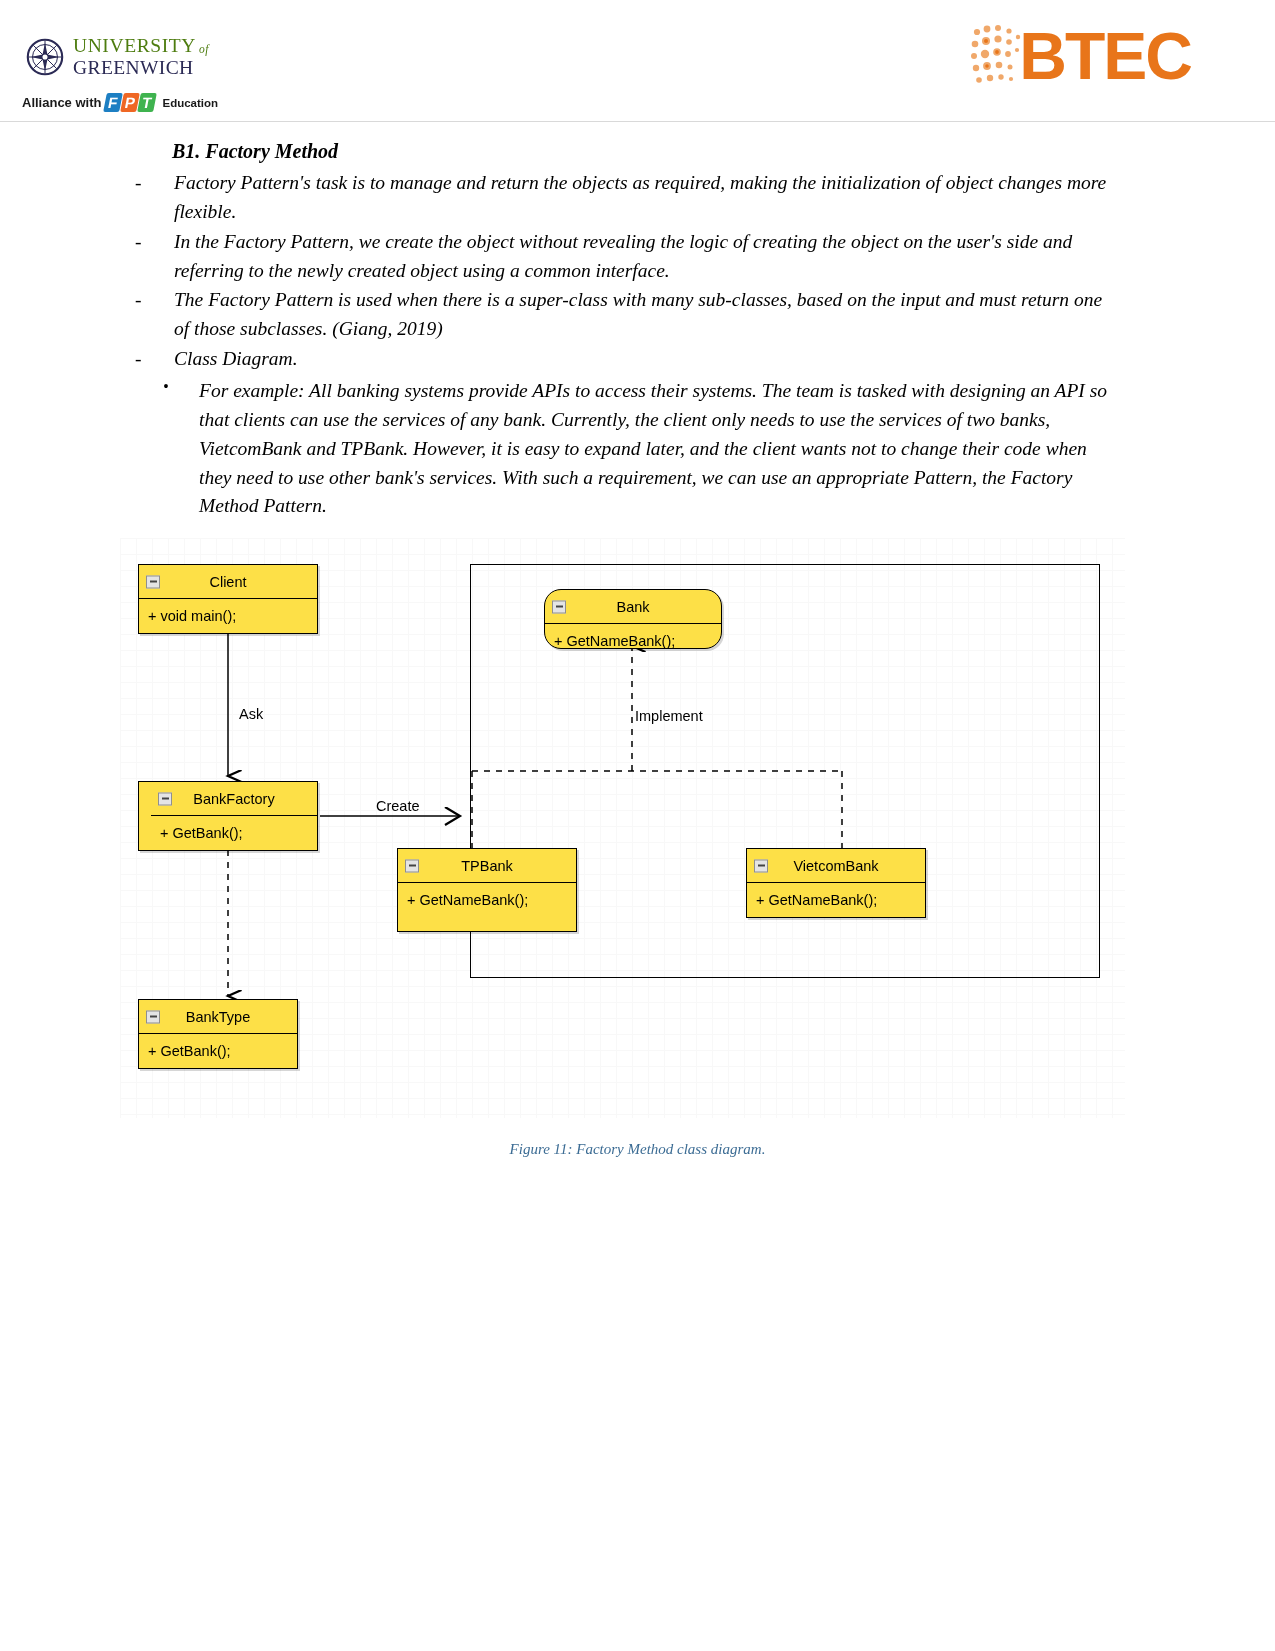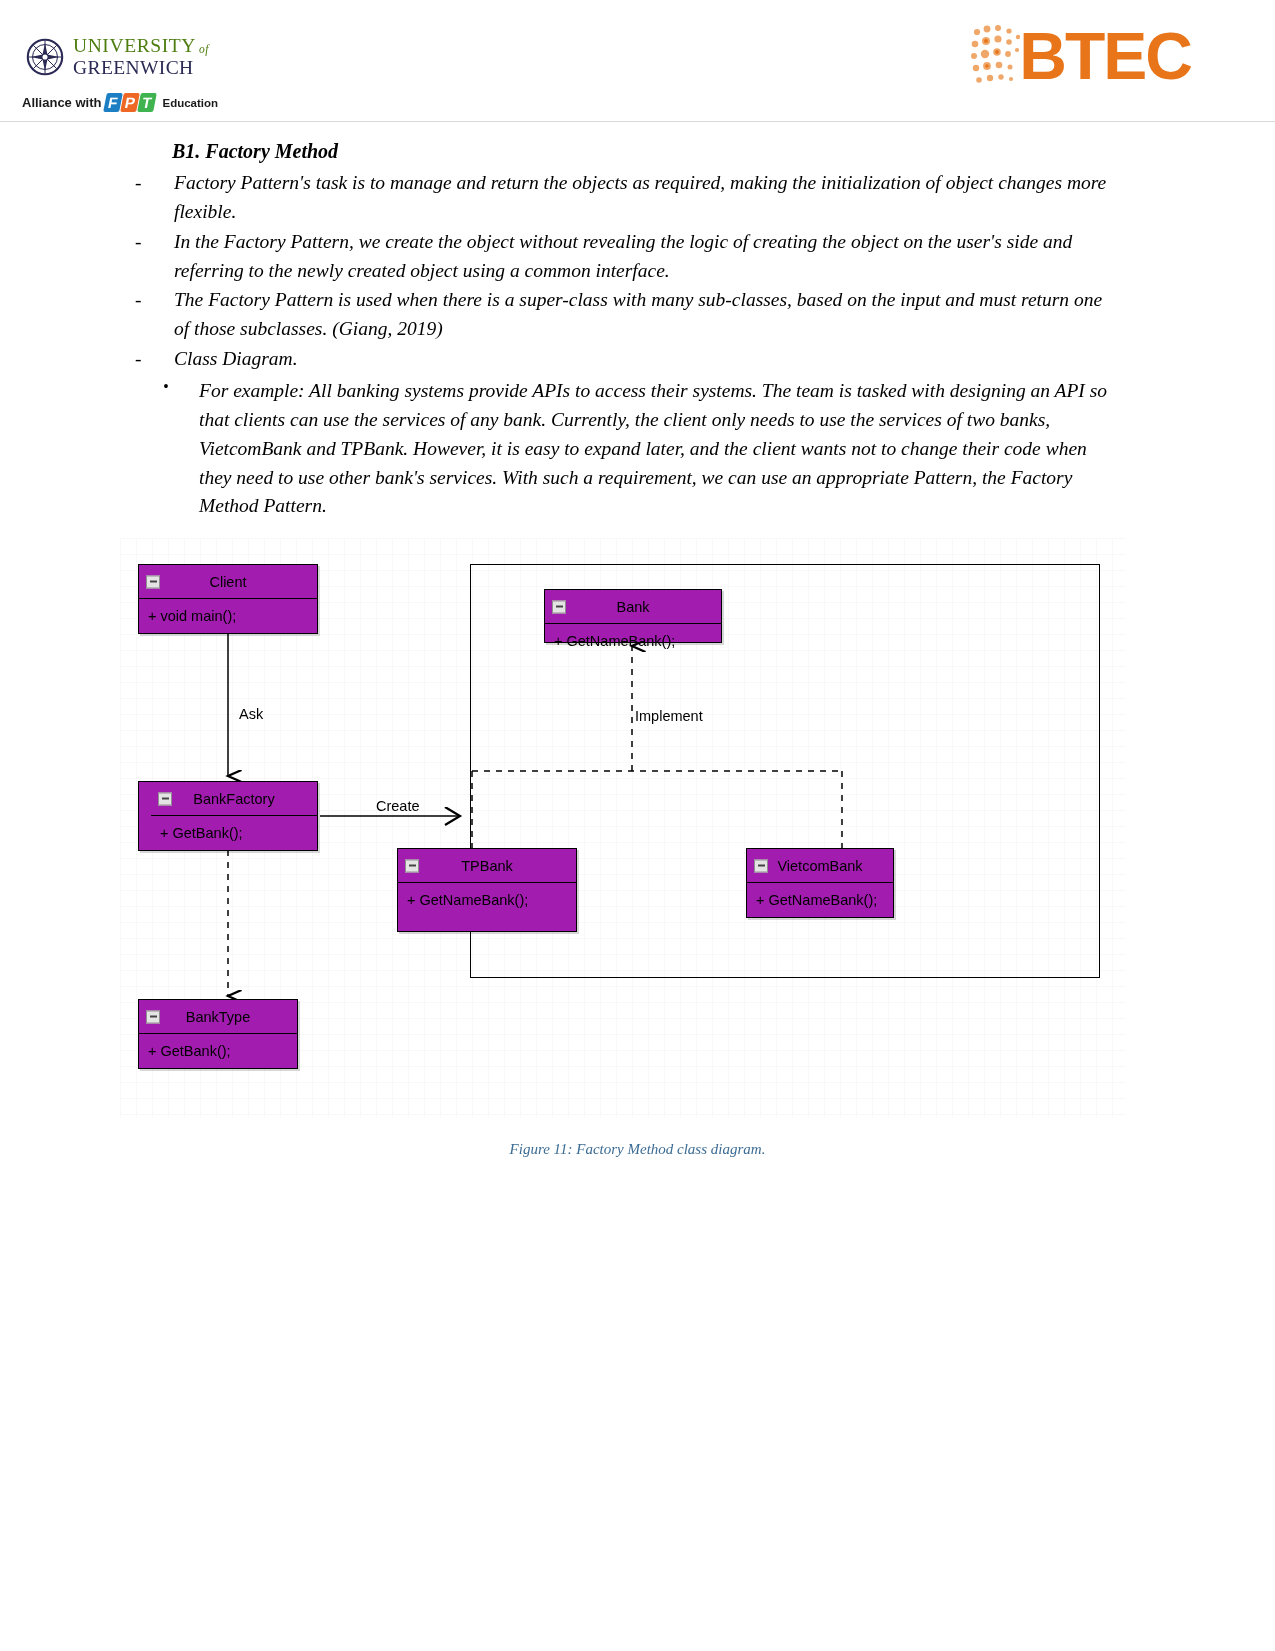--- a/index.html
+++ b/index.html
@@ -199,21 +199,21 @@
       linear-gradient(to right, #f8f8f8 1px, transparent 1px),
       linear-gradient(to bottom, #f8f8f8 1px, transparent 1px);
     background-size: 16px 16px;
   }
   .diagram-svg {
     position: absolute;
     left: 0; top: 0;
   }
   .uml-box {
     position: absolute;
-    background: #a21caf;
+    background: #fde047;
     border: 1.6px solid #000;
     box-shadow: 2px 2px 0 rgba(0,0,0,0.16);
   }
   .uml-title {
     height: 34px;
     border-bottom: 1.6px solid #000;
     display: flex;
     align-items: center;
     position: relative;
     font-family: "Liberation Sans", sans-serif;
@@ -431,37 +431,37 @@
   </div>
 
   <div class="uml-box" style="left:18px; top:461px; width:160px; height:70px;">
     <div class="uml-title">
       <span class="uml-minus"></span>
       <span>BankType</span>
     </div>
     <div class="uml-member">+ GetBank();</div>
   </div>
 
-  <div class="uml-box" style="left:424px; top:51px; width:178px; height:54px;">
+  <div class="uml-box" style="left:424px; top:51px; width:178px; height:60px;border-radius:17px;">
     <div class="uml-title">
       <span class="uml-minus"></span>
       <span>Bank</span>
     </div>
     <div class="uml-member">+ GetNameBank();</div>
   </div>
 
   <div class="uml-box" style="left:277px; top:310px; width:180px; height:84px;">
     <div class="uml-title">
       <span class="uml-minus"></span>
       <span>TPBank</span>
     </div>
     <div class="uml-member">+ GetNameBank();</div>
   </div>
 
-  <div class="uml-box" style="left:626px; top:310px; width:148px; height:70px;">
+  <div class="uml-box" style="left:626px; top:310px; width:180px; height:70px;">
     <div class="uml-title">
       <span class="uml-minus"></span>
       <span>VietcomBank</span>
     </div>
     <div class="uml-member">+ GetNameBank();</div>
   </div>
 
   <div class="edge-label" style="left:119px; top:168px;">Ask</div>
   <div class="edge-label" style="left:256px; top:260px;">Create</div>
   <div class="edge-label" style="left:515px; top:170px;">Implement</div>

